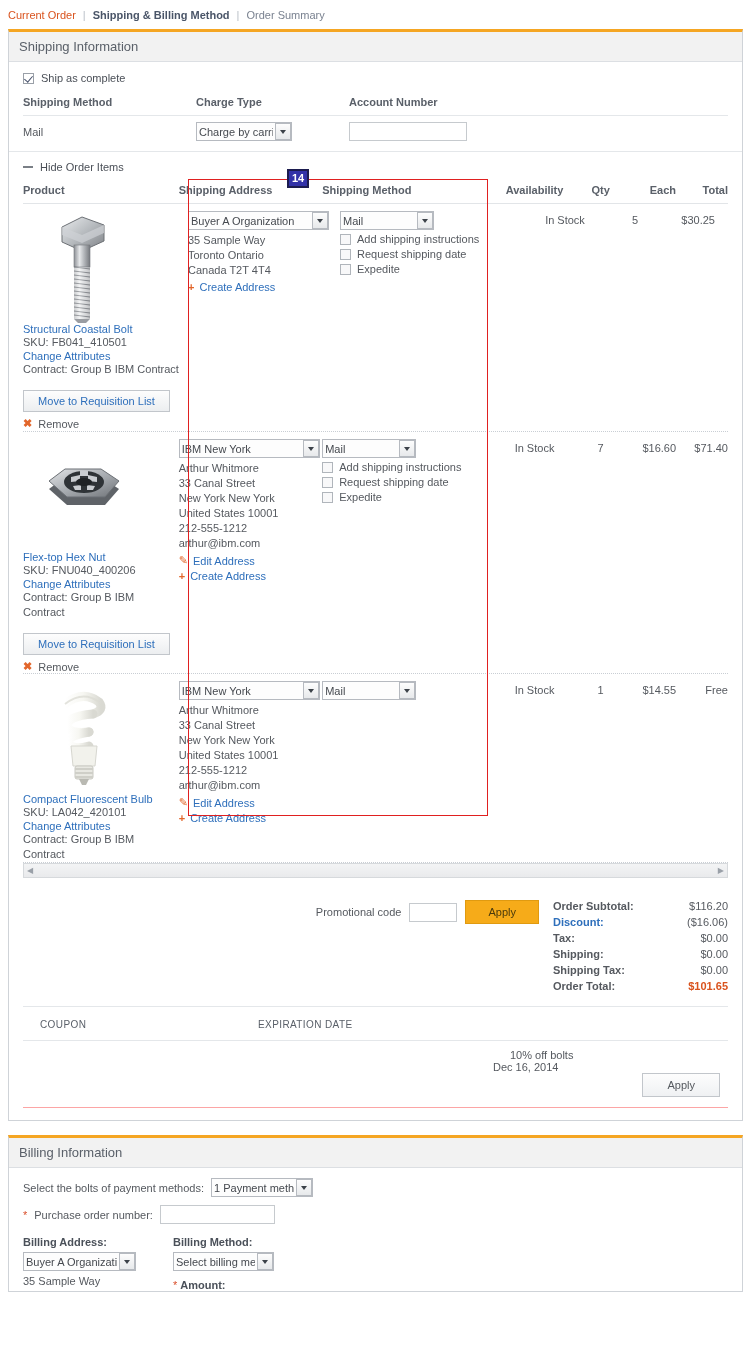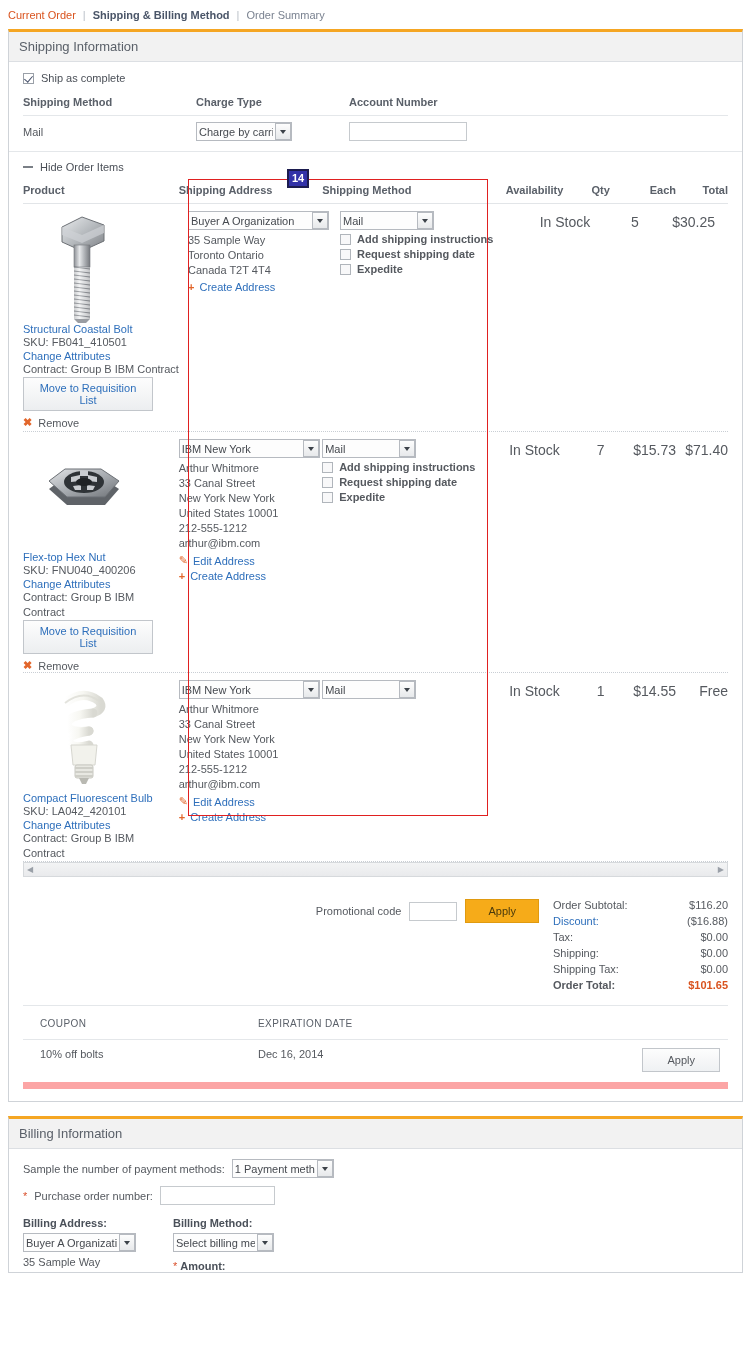--- a/index.html
+++ b/index.html
@@ -208,39 +208,39 @@
     display: flex; align-items: center; justify-content: center;
   }
   .link { color: #2e6fbb; cursor: pointer; font-size: 11px; }
   .prod-meta { font-size: 11px; color: #55595f; line-height: 15px; }
   .btn-grey {
     background: linear-gradient(#fdfdfd,#eceef0);
     border: 1px solid #c2c6cb;
     color: #2e6fbb;
     font-size: 11px;
     padding: 4px 10px;
-    margin-top: 0;
+    margin-top: 13px;
     cursor: pointer;
-    width: 130px;
+    width: 147px;
     font-family: "Liberation Sans", sans-serif;
   }
   .remove-row { display: flex; align-items: center; gap: 6px; margin-top: 5px; }
   .x-ico { color: #e2662b; font-weight: bold; font-size: 11px; }
   .remove-lbl { color: #55595f; font-size: 11px; }
 
   .addr-lines { line-height: 15px; color: #55595f; font-size: 11px; margin-top: 3px;}
   .addr-link-row { display: flex; align-items: center; gap: 5px; margin-top: 3px; }
   .plus-ico { color: #e2662b; font-weight: bold; }
   .pencil-ico { color: #e2662b; font-size: 11px; }
 
-  .chk-row { display: flex; align-items: center; gap: 6px; margin-top: 3px; font-weight: bold; }
+  .chk-row { display: flex; align-items: center; gap: 6px; margin-top: 3px; }
   .chk-row .cbx { border-color: #b0b5bb; background:#f8f8f9; }
   .chk-row .lbl { color: #55595f; font-size: 11px; }
 
-  .mid-cell-avail { color: #55595f; font-size: 14px; padding-top: 3px; }
+  .mid-cell-avail { color: #55595f; font-size: 11px; padding-top: 3px; }
 
   
   .free-gift {
     margin: 0 14px;
     padding: 10px 0 8px 0;
     font-size: 11px; color: #55595f;
   }
   .btn-gift {
     background: linear-gradient(#fdfdfd,#eff1f3);
     border: 1px solid #c2c6cb;
@@ -267,39 +267,39 @@
   .promo { display: flex; align-items: center; gap: 8px; padding-top: 2px;}
   .promo .lbl { color: #55595f; font-size: 11px; }
   .btn-apply-orange {
     background: #f6ab19; border: 1px solid #e09a10;
     color: #4a3a0c; font-size: 11px;
     padding: 5px 22px; cursor: pointer;
     font-family: "Liberation Sans", sans-serif;
   }
   .totals { width: 175px; }
   .tot-row { display: flex; justify-content: space-between; font-size: 11px; line-height: 16px; }
-  .tot-row .k { color: #55595f; }
+  .tot-row .k { color: #55595f; font-weight: bold; }
   .tot-row .v { color: #55595f; }
   .tot-row.discount .k { color: #2e6fbb; }
   .tot-row.grand .k { color: #55595f; font-weight: bold; }
   .tot-row.grand .v { color: #d9531e; font-weight: bold; }
 
   
   .coupon-sec { margin: 6px 14px 0 14px; border-top: 1px solid #e4e7ea; }
   .coupon-head {
     display: flex; padding: 12px 0 10px 0;
     border-bottom: 1px solid #e4e7ea;
     font-size: 10px; letter-spacing: .4px;
     color: #5a6069;
   }
   .coupon-row {
-    display: flex; align-items: flex-start;
+    display: flex; align-items: flex-end;
     padding: 8px 0 10px 0;
-    border-bottom: 7px solid #fca5a5;
-    font-size: 11px; color: #55595f;
+    border-bottom: 1px solid #fca5a5;
+    font-size: 11px; color: #55595f; flex-direction: column;
   }
   .cp-c1 { width: 235px; padding-left: 17px; }
   .cp-c2 { width: 235px; }
   .cp-c3 { flex: 1; display: flex; justify-content: flex-end; padding-right: 8px;}
   .btn-apply-grey {
     background: linear-gradient(#fdfdfd,#eff1f3);
     border: 1px solid #c2c6cb;
     color: #55595f; font-size: 11px;
     padding: 5px 24px; cursor: pointer;
     font-family: "Liberation Sans", sans-serif;
@@ -555,21 +555,21 @@
       <span class="cbx"></span>
       <span class="lbl">Request shipping date</span>
     </div>
     <div class="chk-row">
       <span class="cbx"></span>
       <span class="lbl">Expedite</span>
     </div>
     </div>
     <div class="g-avail mid-cell-avail">In Stock</div>
     <div class="g-qty mid-cell-avail">7</div>
-    <div class="g-each mid-cell-avail">$15.73</div>
+    <div class="g-each mid-cell-avail">$16.60</div>
     <div class="g-total mid-cell-avail">$71.40</div>
   </div>
           <div class="item-row last">
     <div class="g-prod">
       <div class="prod-img">
                 <svg width="76" height="106" viewBox="0 0 76 106">
     <defs>
       <linearGradient id="b1" x1="0" y1="0" x2="1" y2="0">
         <stop offset="0" stop-color="#ffffff"></stop>
                       <stop offset=".5" stop-color="#f7f7f2"></stop>
@@ -653,21 +653,21 @@
         <input class="txtin" style="width: 48px;" value="">
         <button class="btn-apply-orange">Apply</button>
       </div>
       <div class="totals" id="totals-host">
           <div class="tot-row">
             <span class="k">Order Subtotal:</span>
                  <span class="v">$116.20</span>
           </div>
           <div class="tot-row discount">
             <span class="k">Discount:</span>
-                 <span class="v">($16.88)</span>
+                 <span class="v">($16.06)</span>
           </div>
           <div class="tot-row">
             <span class="k">Tax:</span>
                  <span class="v">$0.00</span>
           </div>
           <div class="tot-row">
             <span class="k">Shipping:</span>
                  <span class="v">$0.00</span>
           </div>
           <div class="tot-row">
@@ -695,21 +695,21 @@
         </div>
       </div>
     </div>
     <div style="height:12px;"></div>
   </div>
 
   <div class="panel second">
     <div class="section-head">Billing Information</div>
 
     <div class="bill-row1">
-      <span>Sample the number of payment methods:</span>
+      <span>Select the bolts of payment methods:</span>
       <span class="selwrap">
         <select class="sel" style="width:102px;padding-right:18px;">
           <option>1 Payment method(s)</option>
         </select>
         <span class="arrow">
             <i></i>
           </span>
       </span>
     </div>
 

